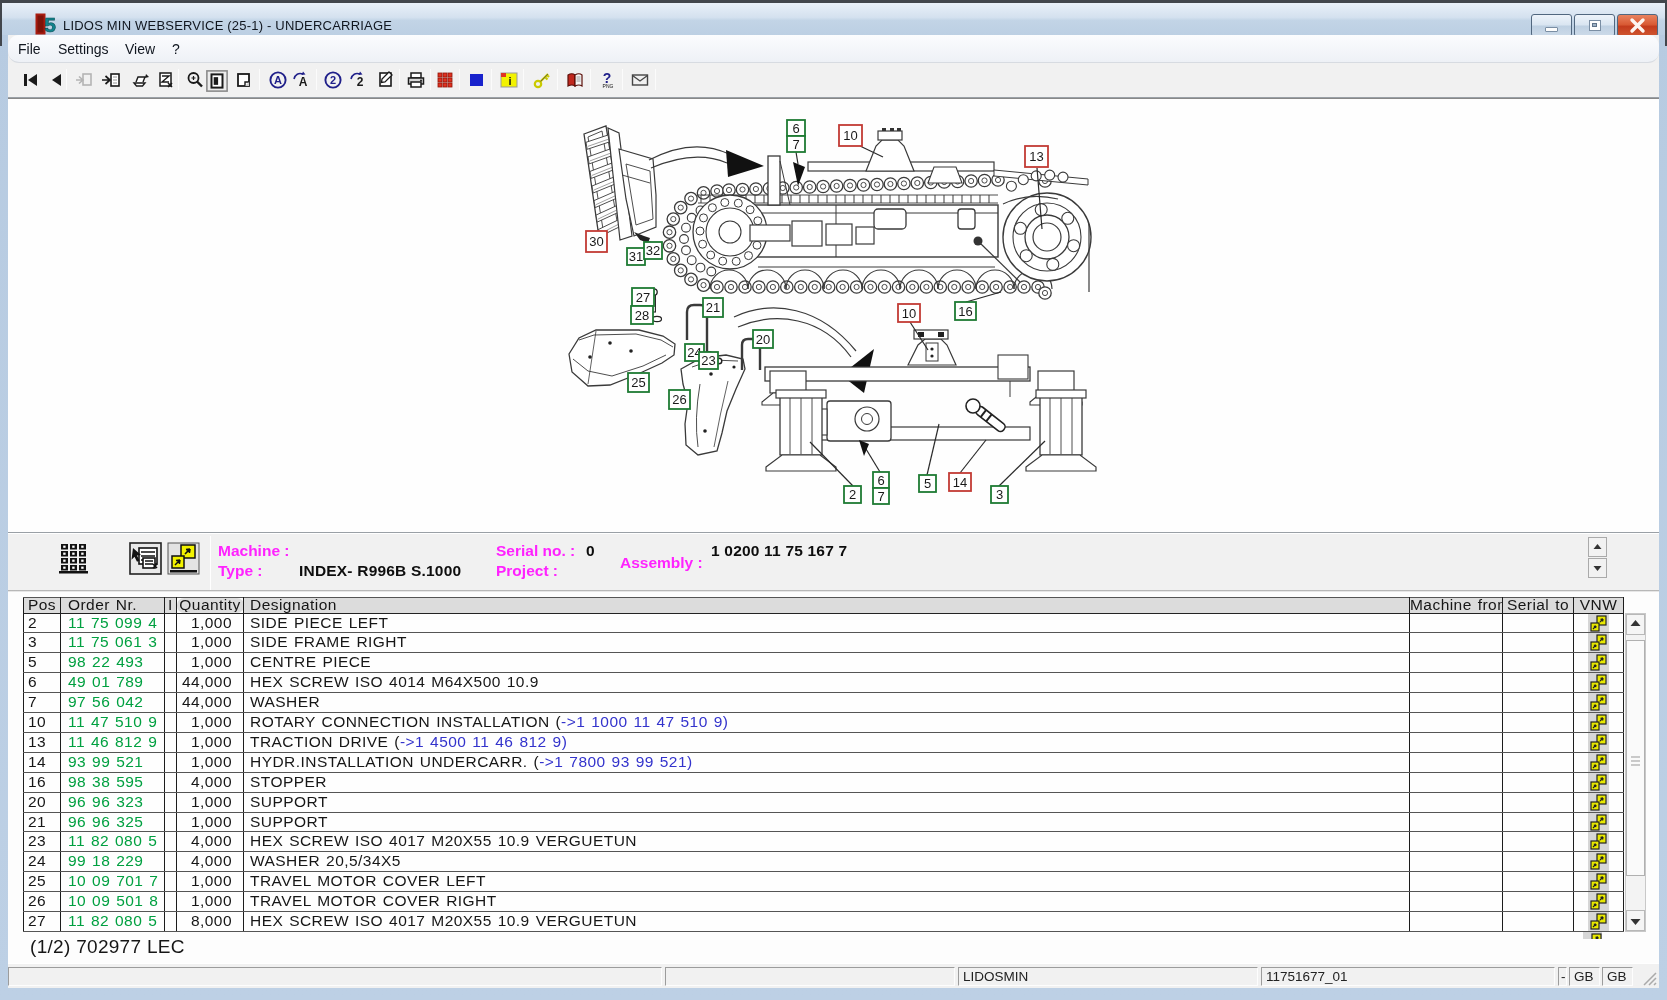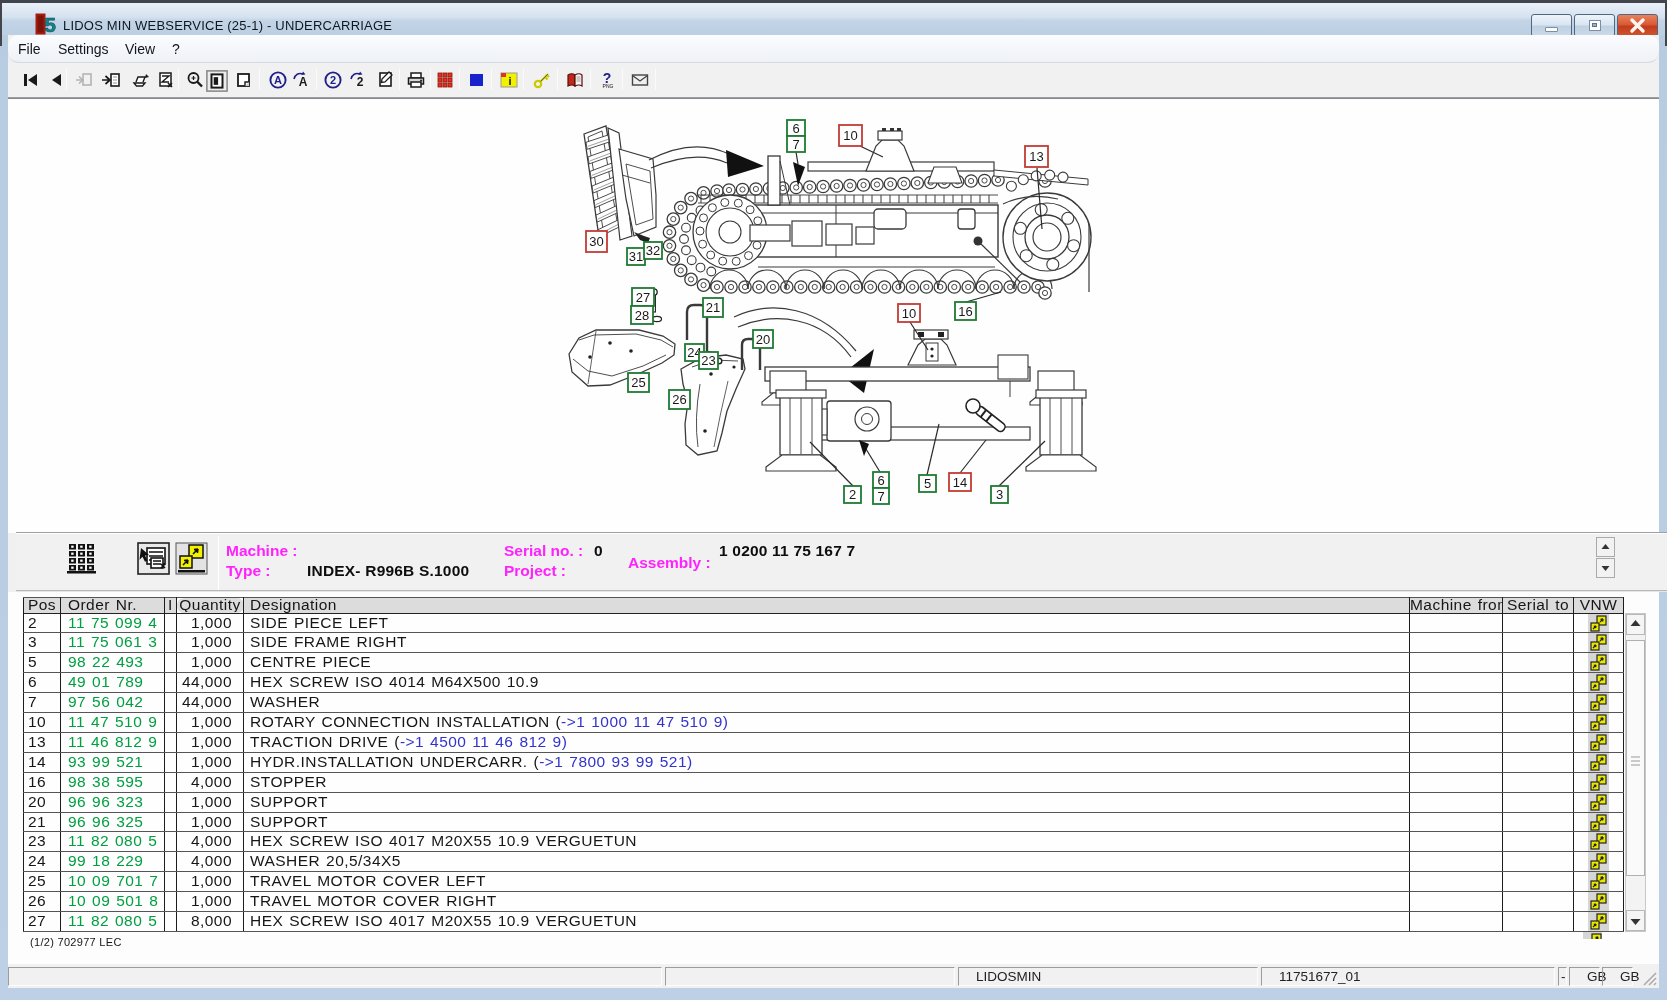--- a/index.html
+++ b/index.html
@@ -17,21 +17,21 @@
 #btnmax b{position:absolute;left:14px;top:5px;width:12px;height:11px;background:#fdfdfd;border:1px solid #7a8ea4;}
 #btnmax i{position:absolute;left:17px;top:8px;width:5px;height:4px;background:#9eb1c4;border:1px solid #5e7288;}
 #client{position:absolute;left:8px;top:35px;width:1651px;height:953px;background:#f0f0f0;}
 #menubar{position:absolute;left:0;top:0;width:1651px;height:28px;background:linear-gradient(180deg,#fbfcfe,#eef1f6);border-bottom:1px solid #d7dbe1;border-radius:11px;}
 .mi{position:absolute;top:6px;font-size:14px;color:#10161f;}
 #toolbar{position:absolute;left:0;top:28px;width:1651px;height:35px;background:#f1f1f1;border-bottom:1px solid #9aa0a6;}
 #toolbar:after{content:"";position:absolute;left:0;bottom:-2px;width:100%;height:1px;background:#fff;}
 .ti{position:absolute;top:7px;width:22px;height:22px;}
 .tsep{position:absolute;top:6px;width:1px;height:21px;background:#b6b6b6;border-right:1px solid #fbfbfb;}
 #diagram{position:absolute;left:0;top:63px;width:1651px;height:435px;background:#fefefe;border-top:1px solid #888;}
-#midbar{position:absolute;left:0;top:498px;width:1651px;height:59px;background:#f1f1f1;border-top:1px solid #fff;box-shadow:0 -1px 0 #9aa0a6;margin-left:8px;}
+#midbar{position:absolute;left:0;top:498px;width:1651px;height:59px;background:#f1f1f1;border-top:1px solid #fff;box-shadow:0 -1px 0 #9aa0a6;}
 #midbar .grv{position:absolute;left:202px;top:2px;width:1px;height:55px;background:#a8a8a8;border-right:1px solid #fff;}
 #midbar .bot{position:absolute;left:0;bottom:0;width:100%;height:2px;background:linear-gradient(180deg,#a0a0a0,#fdfdfd);}
 .mbtn{position:absolute;top:8px;width:33px;height:33px;}
 .mag{color:#ff22ff;font-weight:bold;font-size:15.5px;position:absolute;white-space:pre;}
 .mbk{color:#0d0d0d;font-weight:bold;font-size:15.5px;position:absolute;white-space:pre;letter-spacing:0.2px;}
 #tablewrap{position:absolute;left:0;top:557px;width:1651px;height:371px;background:#fdfdfd;}
 table{border-collapse:collapse;table-layout:fixed;position:absolute;left:15px;top:5px;width:1600px;}
 td,th{border-left:1.4px solid #1c1c1c;border-right:1.4px solid #1c1c1c;border-top:1px solid #555;border-bottom:1px solid #555;font-size:15.5px;font-weight:normal;overflow:hidden;white-space:nowrap;padding:0;letter-spacing:0.45px;word-spacing:1.2px;color:#161616;line-height:18.9px;}
 table{border:1.6px solid #111;}
 th{background:#dcdcdc;text-align:left;height:13px;line-height:14.5px;border-bottom:1.3px solid #222;}
@@ -45,26 +45,26 @@
 th.hst{width:71px;}
 th.hv,td.cv{width:50px;text-align:center;}
 th.hq{text-align:center;padding:0;border-radius:7px;}
 th.hsf,th.hst,th.hv{text-align:center;padding:0;}
 td.cq{text-align:right;padding-right:11px;}
 td.co{color:#00a040;}
 .bl{color:#3333cc;}
 .vnwbg{position:absolute;left:14px;top:0px;background:#d6d6d6;padding:1px 2px;line-height:0;}
 .vnwbg svg{display:block;}
 td.cv{position:relative;}
-#pageinfo{position:absolute;left:22px;top:344px;font-size:11px;color:#161616;letter-spacing:0.3px;}
+#pageinfo{position:absolute;left:22px;top:344px;font-size:19px;color:#161616;letter-spacing:0.3px;}
 #vscroll{position:absolute;left:1617px;top:21px;width:21px;height:319px;background:#f3f3f3;border:1px solid #c8c8c8;}
 .sbtn{position:absolute;left:0;width:19px;height:21px;background:#f5f5f5;border:1px solid #b8b8b8;}
 #sthumb{position:absolute;left:0;top:26px;width:19px;height:236px;background:#fafafa;border:1px solid #b0b0b0;}
 #statusbar{position:absolute;left:0;top:928px;width:1651px;height:25px;background:#f1f1f1;border-top:1px solid #fff;}
-.sp{position:absolute;top:3px;height:19px;border:1px solid #9c9c9c;border-bottom-color:#fdfdfd;border-right-color:#fdfdfd;font-size:13.5px;color:#222;padding-left:17px;line-height:18px;}
+.sp{position:absolute;top:3px;height:19px;border:1px solid #9c9c9c;border-bottom-color:#fdfdfd;border-right-color:#fdfdfd;font-size:13.5px;color:#222;padding-left:4px;line-height:18px;}
 </style></head>
 <body>
 <div id="win">
 <div id="topedge"></div>
     <div id="ltedge"></div>
     <div id="rtedge"></div>
 <div id="titlebar">
  <div id="appicon"><svg width="25" height="22" viewBox="0 0 25 22">
           <rect x="0.5" y="0.5" width="10" height="21" fill="#a81c10"></rect>
           <rect x="2.5" y="2.5" width="6" height="17" fill="#7e130a"></rect>

